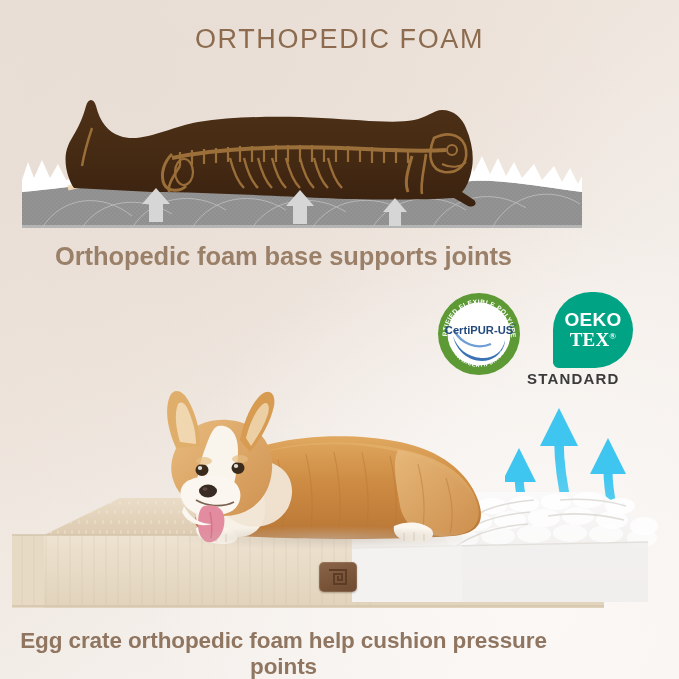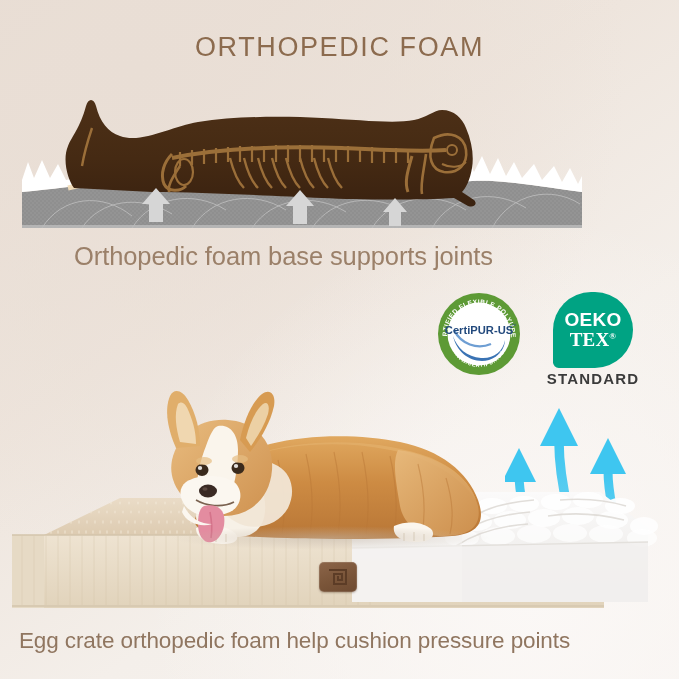--- a/index.html
+++ b/index.html
@@ -14,52 +14,51 @@
       radial-gradient(circle at 78% 88%, #fbf8f6 0%, rgba(251,248,246,0) 48%),
       radial-gradient(circle at 20% 10%, #e9ded5 0%, rgba(233,222,213,0) 60%),
       linear-gradient(145deg,#e8ddd3 0%, #eee5dd 38%, #f4efea 65%, #f7f3f0 100%);
   }
 
   
   .title{
     position:absolute;left:0;top:24px;width:679px;text-align:center;
     font-size:27px;letter-spacing:1.6px;font-weight:400;
     color:#8c6b4e;
-    margin-top:8px;
   }
 
   
   .illus{position:absolute;left:22px;top:88px;width:560px;height:146px;}
   .illus svg{display:block;width:100%;height:100%;}
 
   
   .caption{
     position:absolute;width:567px;text-align:center;
-    color:#9b8069;font-weight:400;
+    color:#9b8069;font-weight:700;
   }
   .caption-1{left:0;top:242px;font-size:25.5px;letter-spacing:-0.1px;}
-  .caption-2{left:11px;top:628px;font-size:22.5px;letter-spacing:-0.1px;color:#907660;}
+  .caption-2{left:0;top:628px;font-size:22.5px;letter-spacing:-0.1px;color:#907660;}
 
   
   .certipur{position:absolute;left:437px;top:292px;width:84px;height:84px;}
   .certipur svg{display:block;}
 
   
   .oeko{position:absolute;left:553px;top:292px;width:80px;height:76px;}
   .oeko-drop{
     width:80px;height:76px;background:#00a383;
     border-radius:40px 40px 40px 6px;
     display:flex;flex-direction:column;align-items:center;justify-content:center;
     color:#ffffff;line-height:1.03;
   }
   .oeko-1{font-size:19px;font-weight:700;letter-spacing:0.2px;}
   .oeko-2{font-size:19px;font-weight:700;letter-spacing:0.2px;position:relative;font-family:Liberation Serif, serif;}
   .oeko-reg{font-size:9px;vertical-align:super;font-weight:700;}
   .oeko-std{
-    position:absolute;left:527px;top:370px;width:132px;text-align:center;
+    position:absolute;left:527px;top:370px;width:132px;text-align:left;
     color:#3b3b3b;font-size:15px;font-weight:600;letter-spacing:1.2px;line-height:1.25;
   }
   .oeko-std .num{letter-spacing:0.6px;}
 
   
   .airflow{position:absolute;left:505px;top:392px;width:150px;height:160px;}
 
   
   .scene{position:absolute;left:0;top:330px;width:679px;height:300px;}
   .scene svg{display:block;width:100%;height:100%;}

